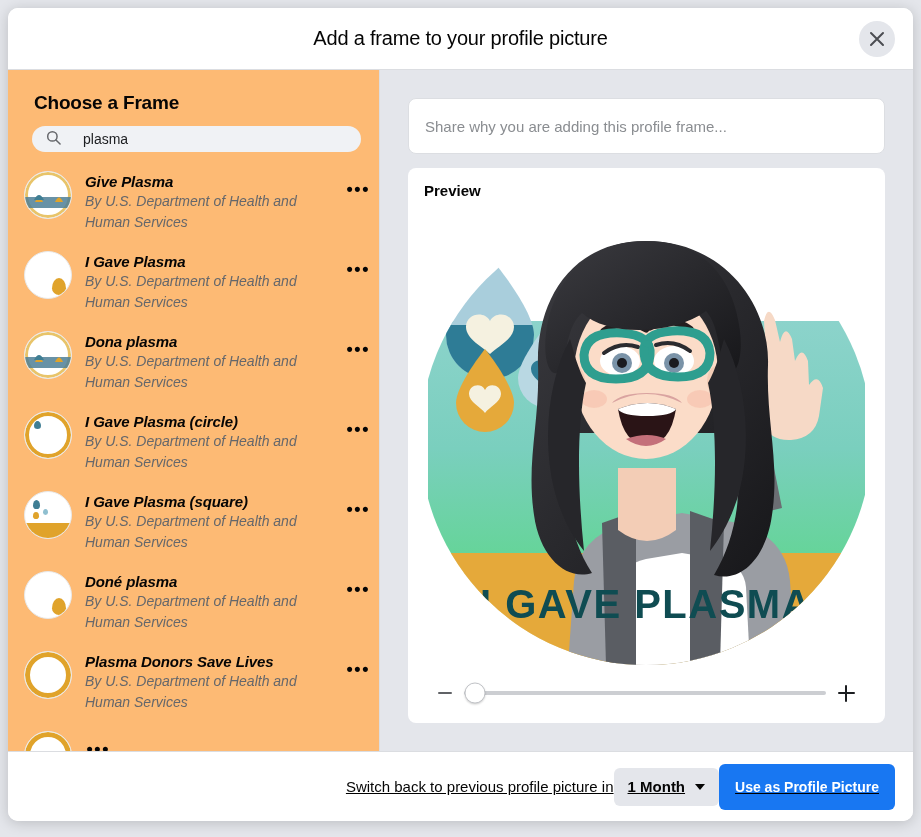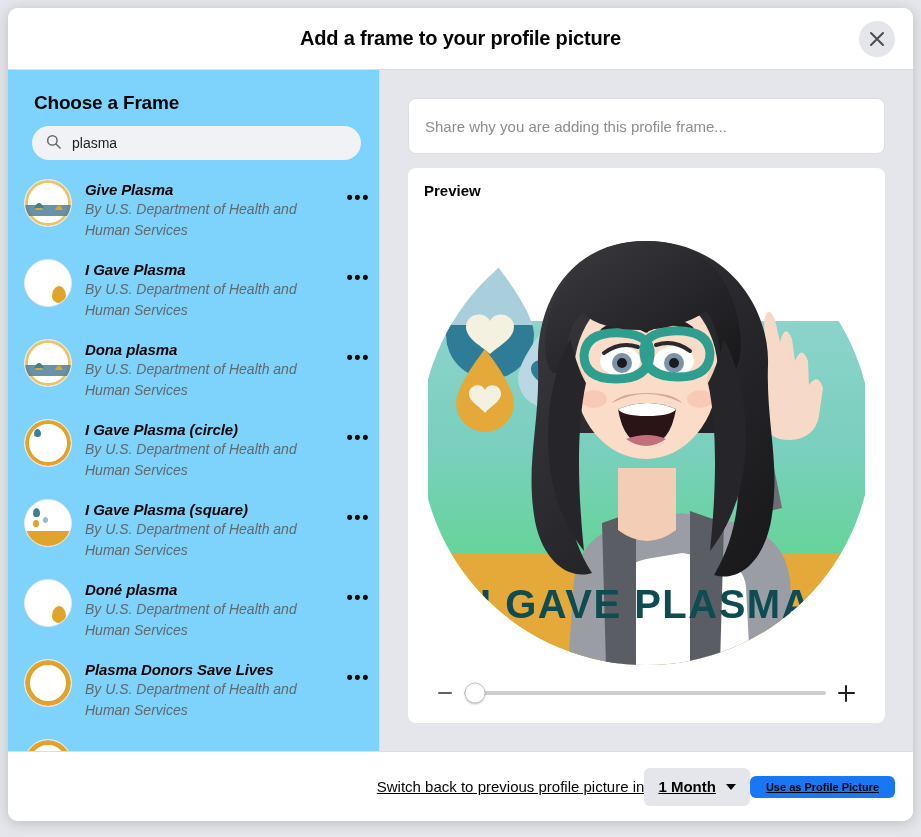--- a/index.html
+++ b/index.html
@@ -20,50 +20,50 @@
   }
   
   .hdr{
     height:62px; flex:0 0 62px;
     position:relative;
     display:flex; align-items:center; justify-content:center;
     background:#fff;
     border-bottom:1px solid #dbdde1;
   }
   .hdr-title{
-    font-size:20px; font-weight:bold; color:#050505; letter-spacing:-.2px;
+    font-size:20px; font-weight:normal; color:#050505; letter-spacing:-.2px;
   }
   .close-btn{
     position:absolute; right:18px; top:50%; transform:translateY(-50%);
     width:36px; height:36px; border-radius:50%;
     background:#e4e6eb;
     display:flex; align-items:center; justify-content:center;
     cursor:pointer; border:none;
   }
   .close-btn svg{ display:block; }
 
   
   .body{ flex:1; display:flex; min-height:0; }
 
   
   .left{
     width:372px; flex:0 0 372px;
-    background:#7dd3fc;
+    background:#fdba74;
     border-right:1px solid #dbdde1;
     display:flex; flex-direction:column;
     min-height:0;
   }
   .left-title{
     font-size:19px; font-weight:bold; color:#050505;
     padding:22px 0 12px 26px; letter-spacing:-.2px;
   }
   .search-wrap{ padding:0 18px 10px 24px; }
   .search{
-    height:34px; border-radius:18px; background:#f0f2f5;
-    display:flex; align-items:center; gap:11px; padding:0 14px;
+    height:26px; border-radius:18px; background:#f0f2f5;
+    display:flex; align-items:center; gap:22px; padding:0 14px;
     cursor:text;
   }
   .search svg{flex:0 0 auto;}
   .search-val{
     font-size:14px; color:#1c1e21; background:transparent;
     border:none; outline:none; width:100%;
     font-family:"Liberation Sans", sans-serif;
   }
   .frame-list{
     flex:1; overflow:hidden; padding-left:16px; padding-right:8px;
@@ -157,22 +157,22 @@
     background:#e4e6eb; border:none; border-radius:6px; height:38px;
     display:flex; align-items:center; gap:10px; padding:0 14px;
     font-size:15px; font-weight:bold; color:#050505; cursor:pointer;
     font-family:"Liberation Sans", sans-serif;
   }
   .caret{
     width:0;height:0;border-left:5px solid transparent;
     border-right:5px solid transparent;border-top:6px solid #050505;
   }
   .primary{
-    background:#1877f2; color:#000000; border:none; border-radius:6px;
-    height:22px; padding:0 16px; font-size:11px; font-weight:bold;
+    background:#1877f2; color:#ffffff; border:none; border-radius:6px;
+    height:46px; padding:0 16px; font-size:14px; font-weight:bold;
     cursor:pointer; font-family:"Liberation Sans", sans-serif;
   }
   
   .ring{position:absolute;inset:0;border-radius:50%;border:4px solid #E0A32B;}
   .ring-sq{position:absolute;left:0;right:0;bottom:0;height:32%;background:#E0A32B;}
   .tl-band{position:absolute;left:0;right:0;bottom:22%;height:24%;background:#4E7F96;opacity:.85;}
   .drop-s{position:absolute;width:12px;height:15px;background:#E0A32B;border-radius:50% 50% 50% 50%/60% 60% 40% 40%;}
 </style>
 </head>
 <body>

